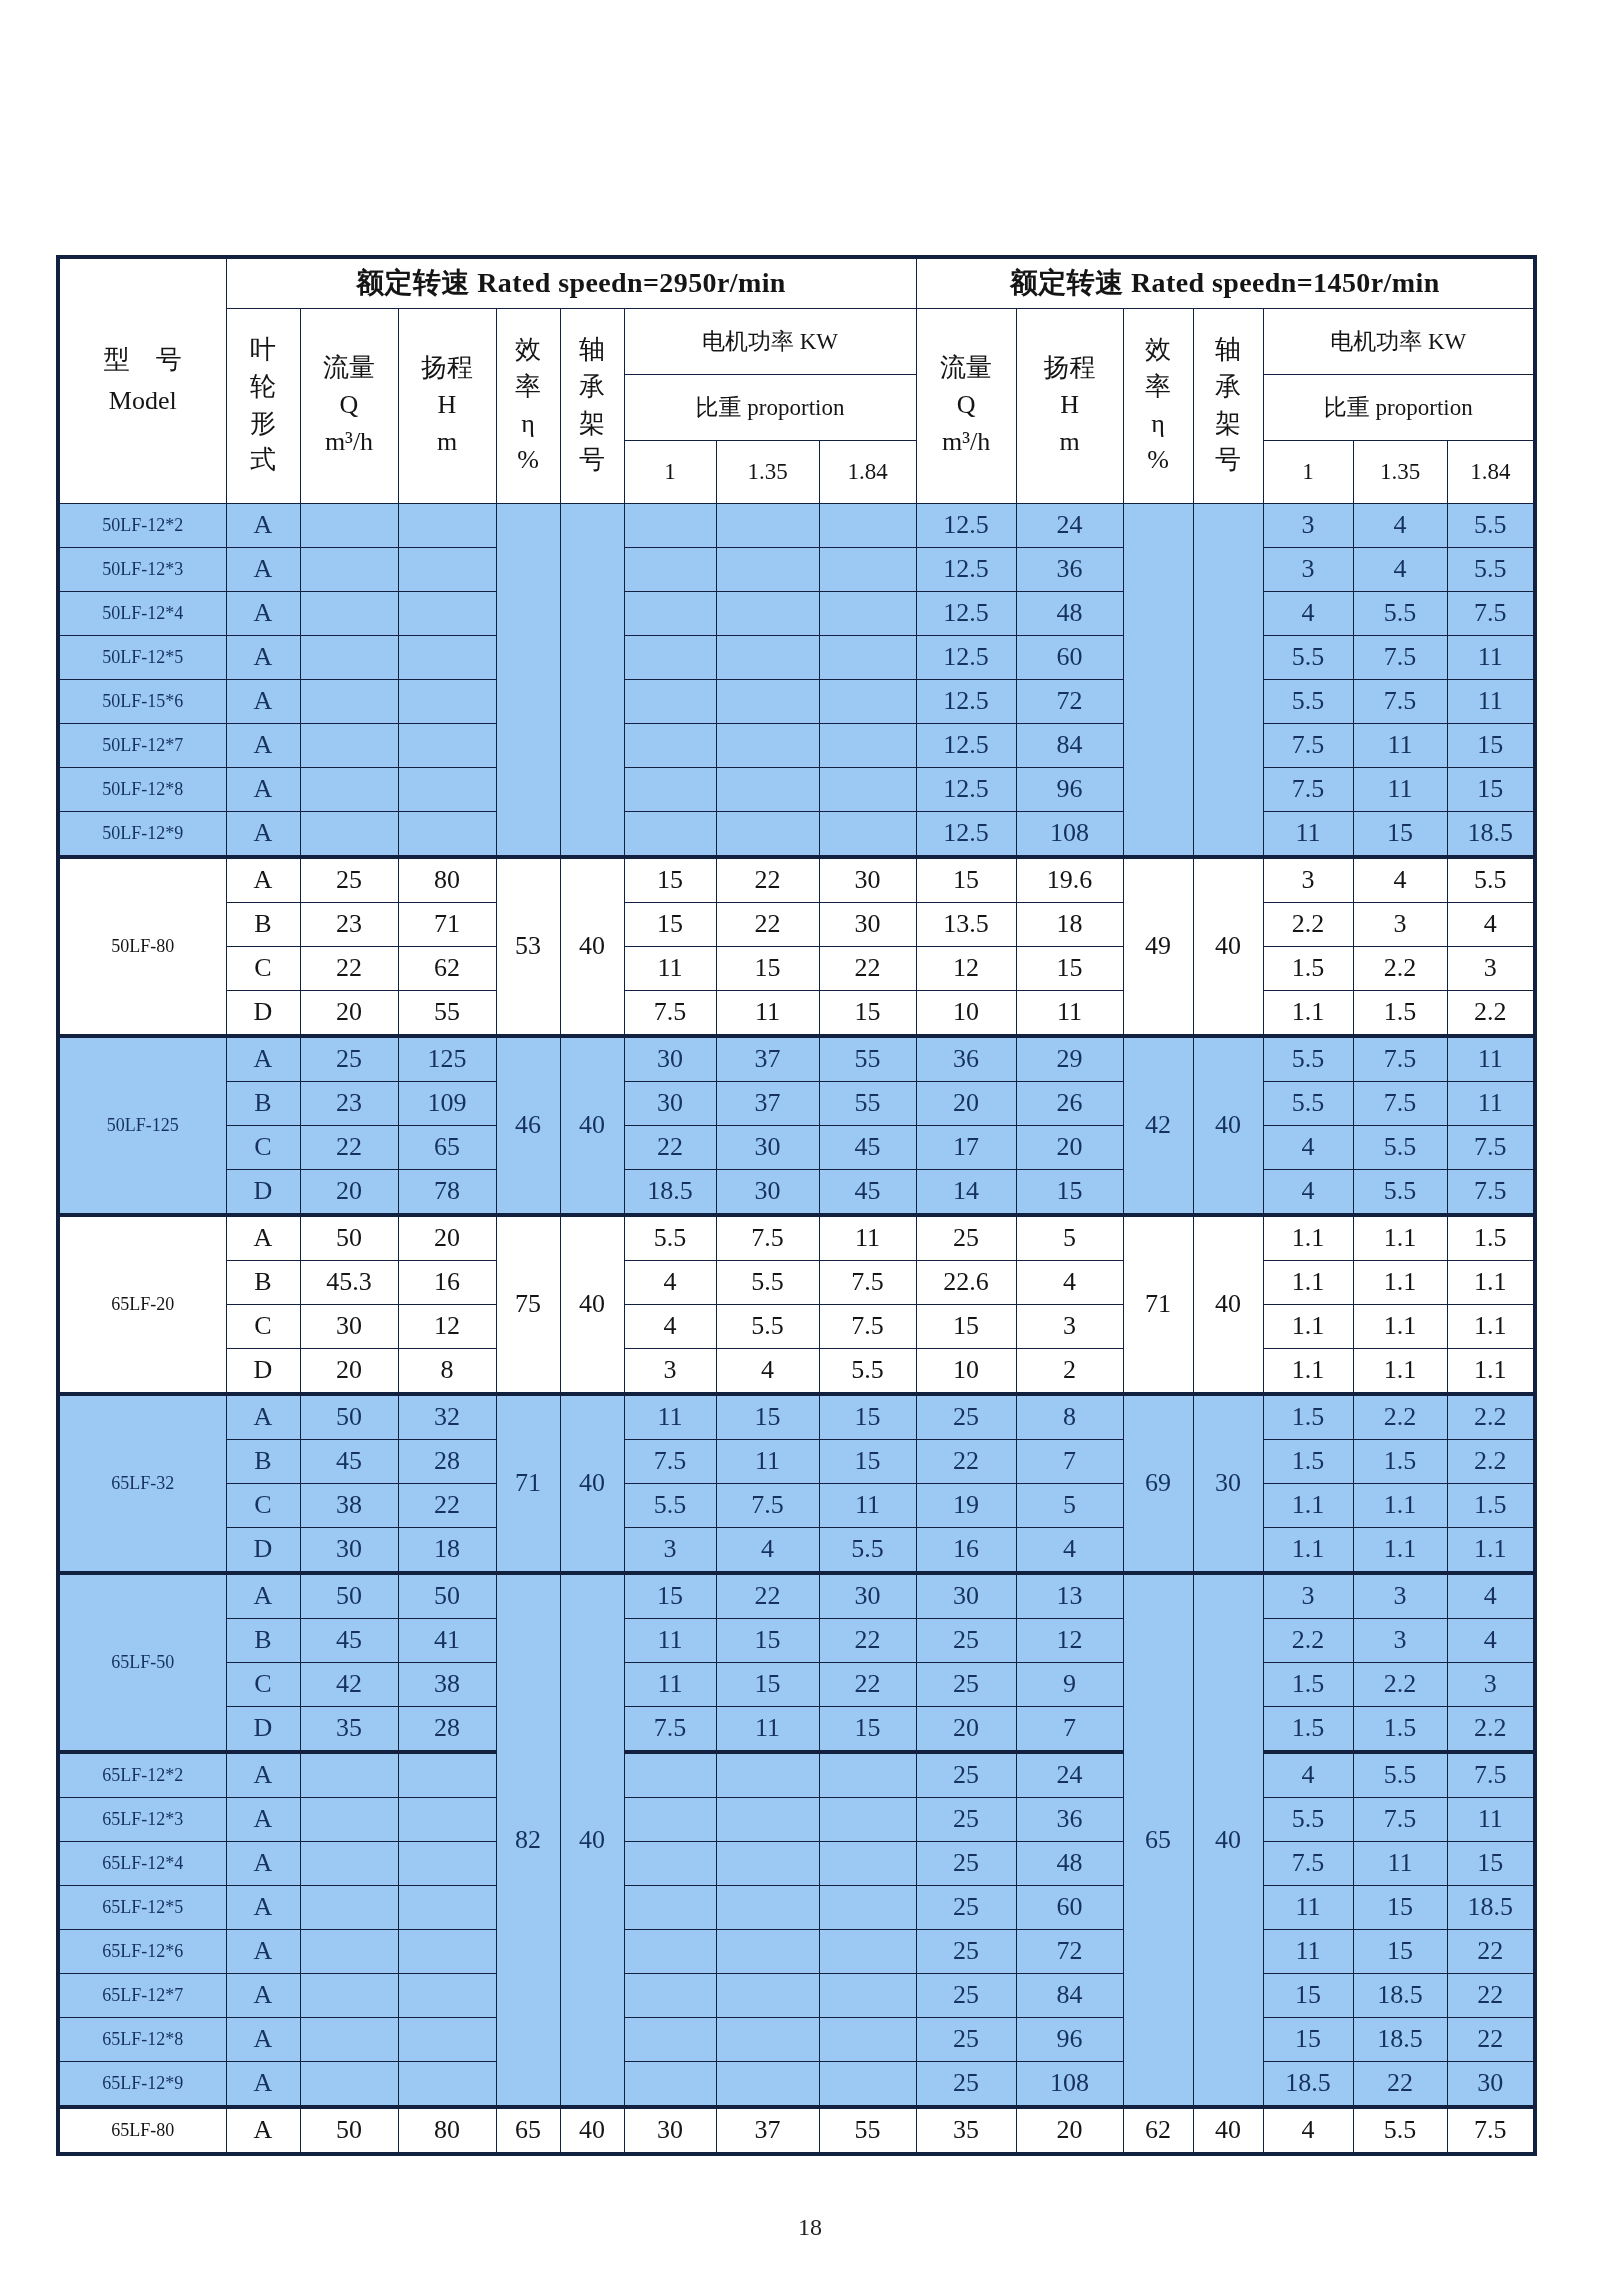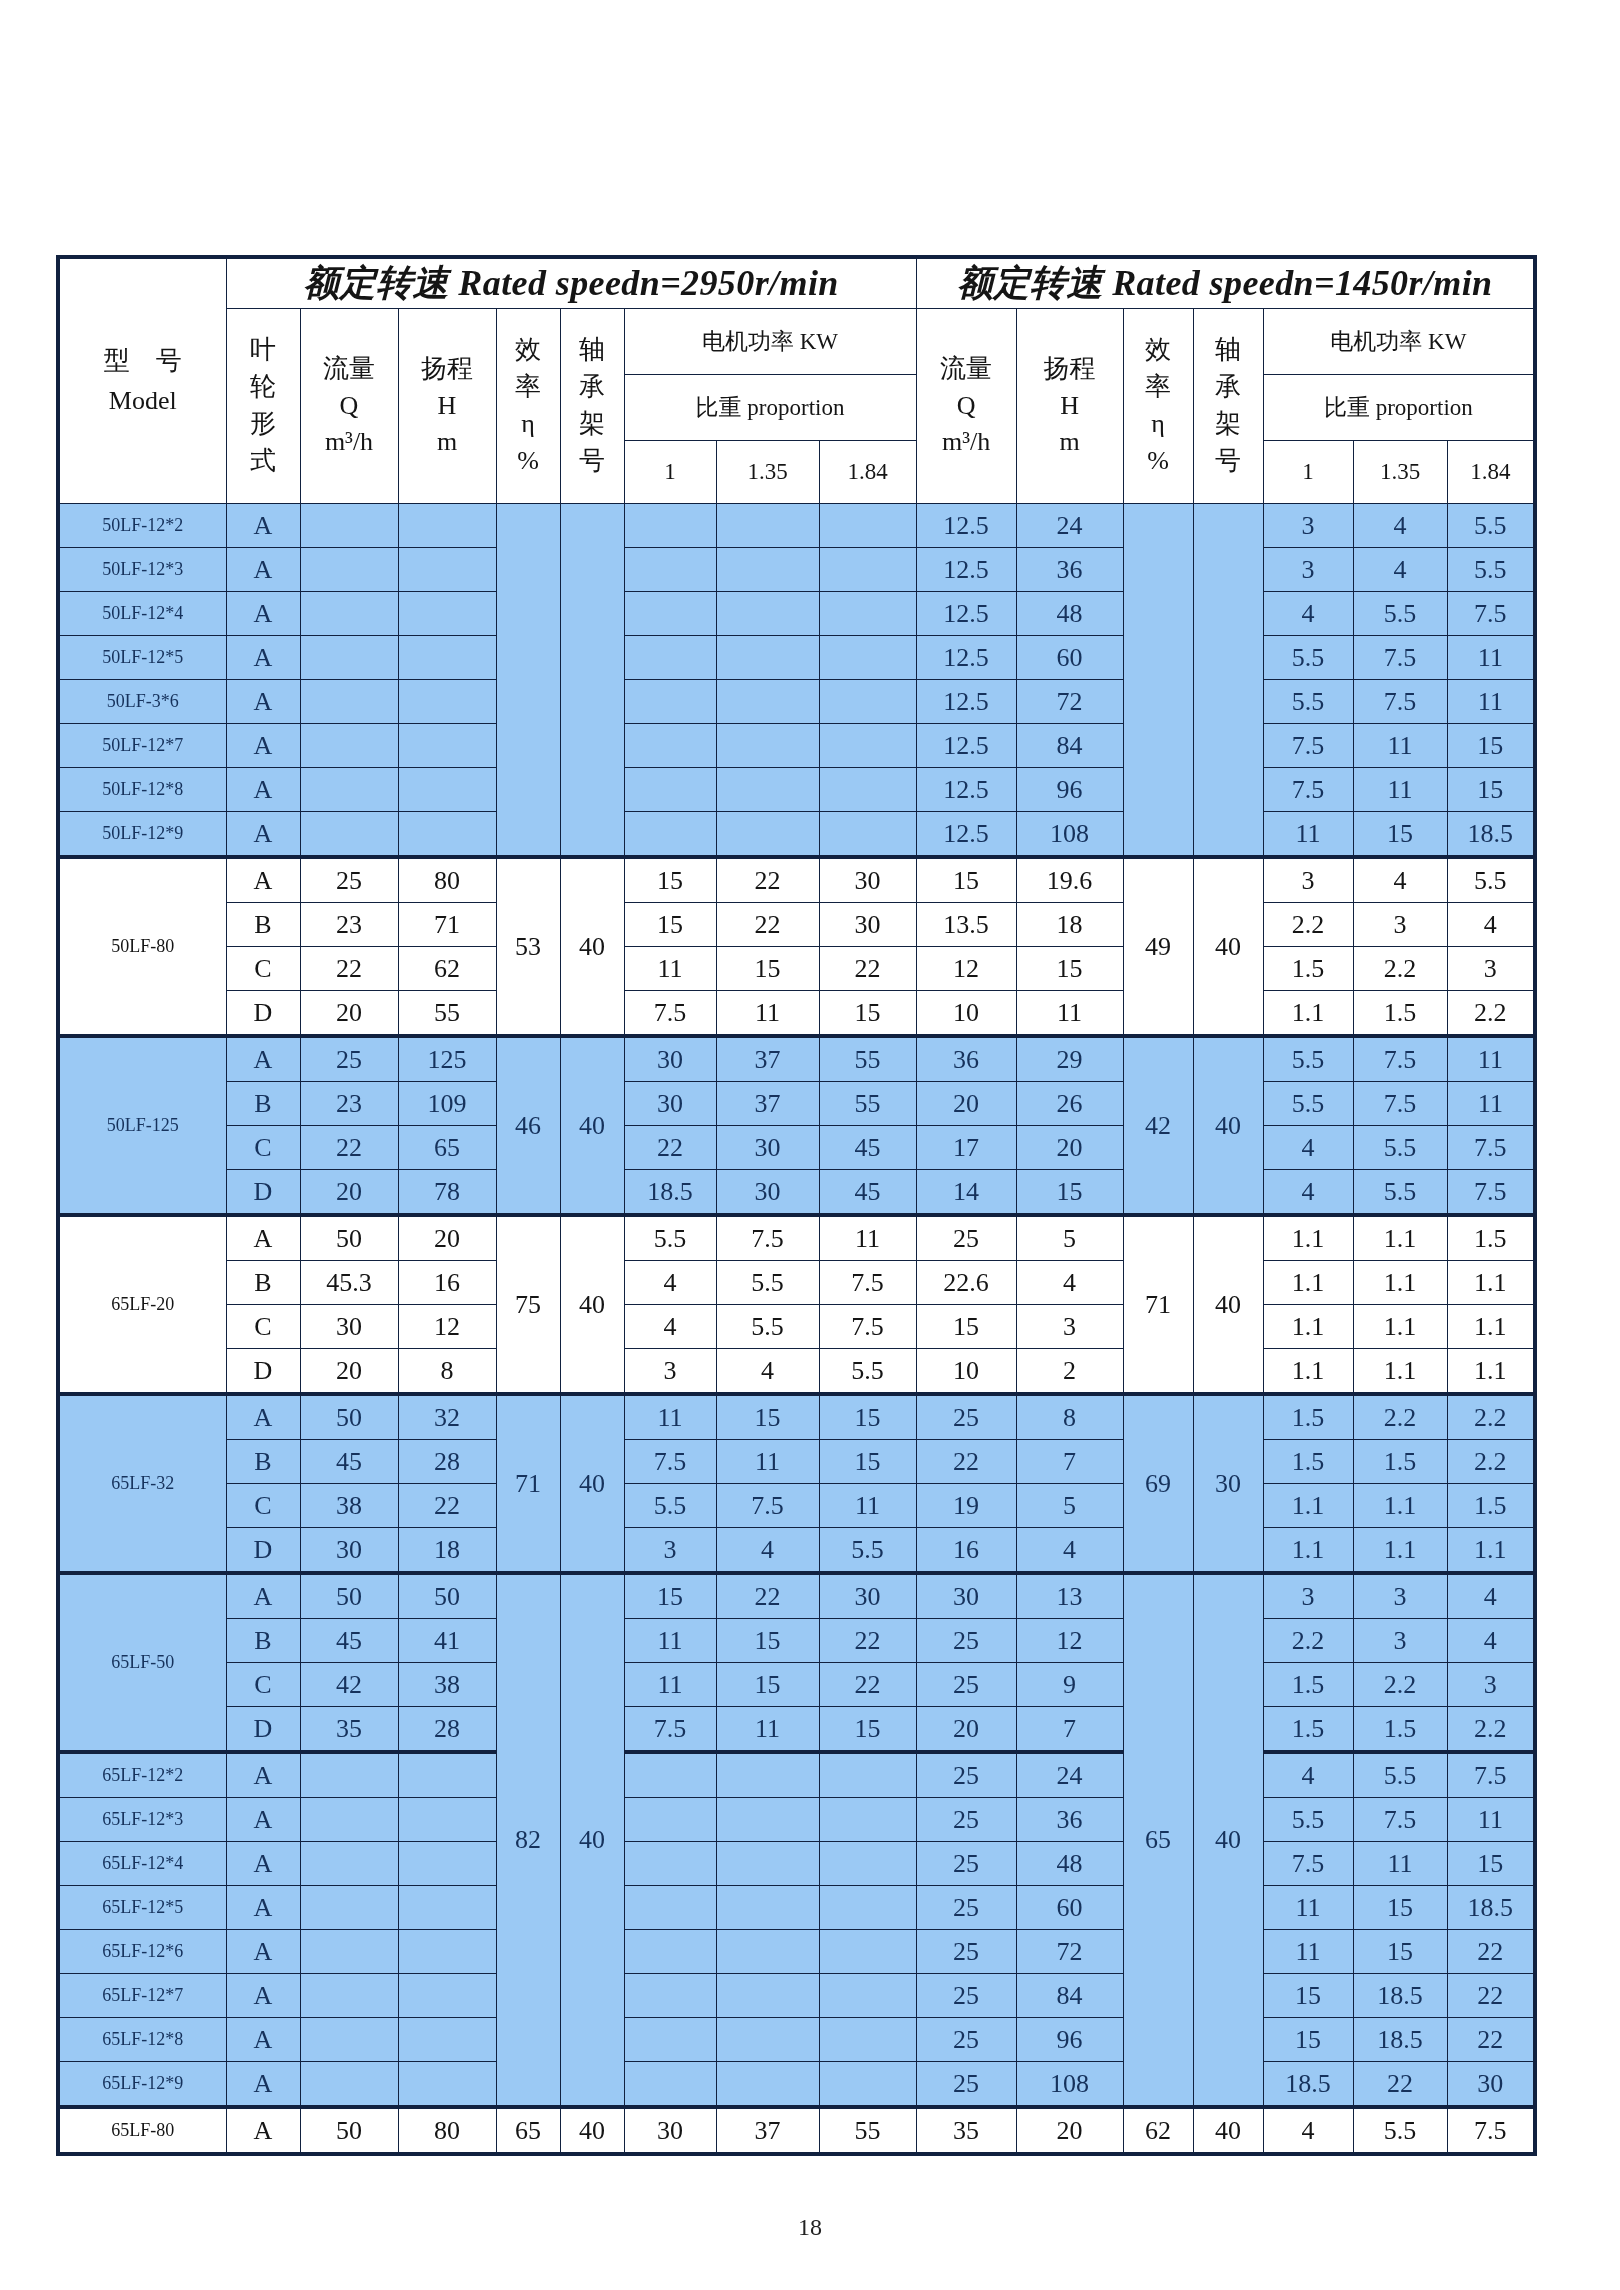--- a/index.html
+++ b/index.html
@@ -4,21 +4,21 @@
 <style>
   html,body{margin:0;padding:0;background:#ffffff;}
   .page{position:relative;width:1620px;height:2291px;background:#fff;overflow:hidden;
         font-family:"Liberation Serif","DejaVu Serif",serif;}
   table.spec{position:absolute;left:56px;top:255px;width:1478px;
              border-collapse:collapse;table-layout:fixed;
              border:4.5px solid var(--line,#11213f);}
   th,td{border:1.8px solid var(--line,#11213f);text-align:center;vertical-align:middle;
         padding:0;overflow:hidden;color:#151515;}
   thead th{font-weight:normal;font-size:23px;background:#fff;}
-  th.speed{font-size:36px;font-weight:bold;letter-spacing:0.4px;font-style:italic;}
+  th.speed{font-size:28px;font-weight:bold;letter-spacing:0.4px;}
   .vert{white-space:pre-line;line-height:1.42;font-size:26px;}
   .twoline{white-space:pre-line;line-height:1.55;font-size:26px;}
   tbody td{font-size:26px;height:43px;}
   tbody td.model{font-size:18px;}
   tr.blue td{background:var(--blue,#9bc9f4);color:var(--bluetext,#16325c);}
   tr.sec td{border-top-width:4.5px;}
   .pagenum{position:absolute;top:2214px;left:0;width:100%;text-align:center;
            font-size:24px;color:#222;}
 </style>
 </head>
@@ -156,21 +156,21 @@
           <td></td>
           <td></td>
           <td></td>
           <td>12.5</td>
           <td>60</td>
           <td>5.5</td>
           <td>7.5</td>
           <td>11</td>
         </tr>
         <tr class="blue">
-          <td class="model">50LF-3*6</td>
+          <td class="model">50LF-15*6</td>
           <td>A</td>
           <td></td>
           <td></td>
           <td></td>
           <td></td>
           <td></td>
           <td>12.5</td>
           <td>72</td>
           <td>5.5</td>
           <td>7.5</td>

